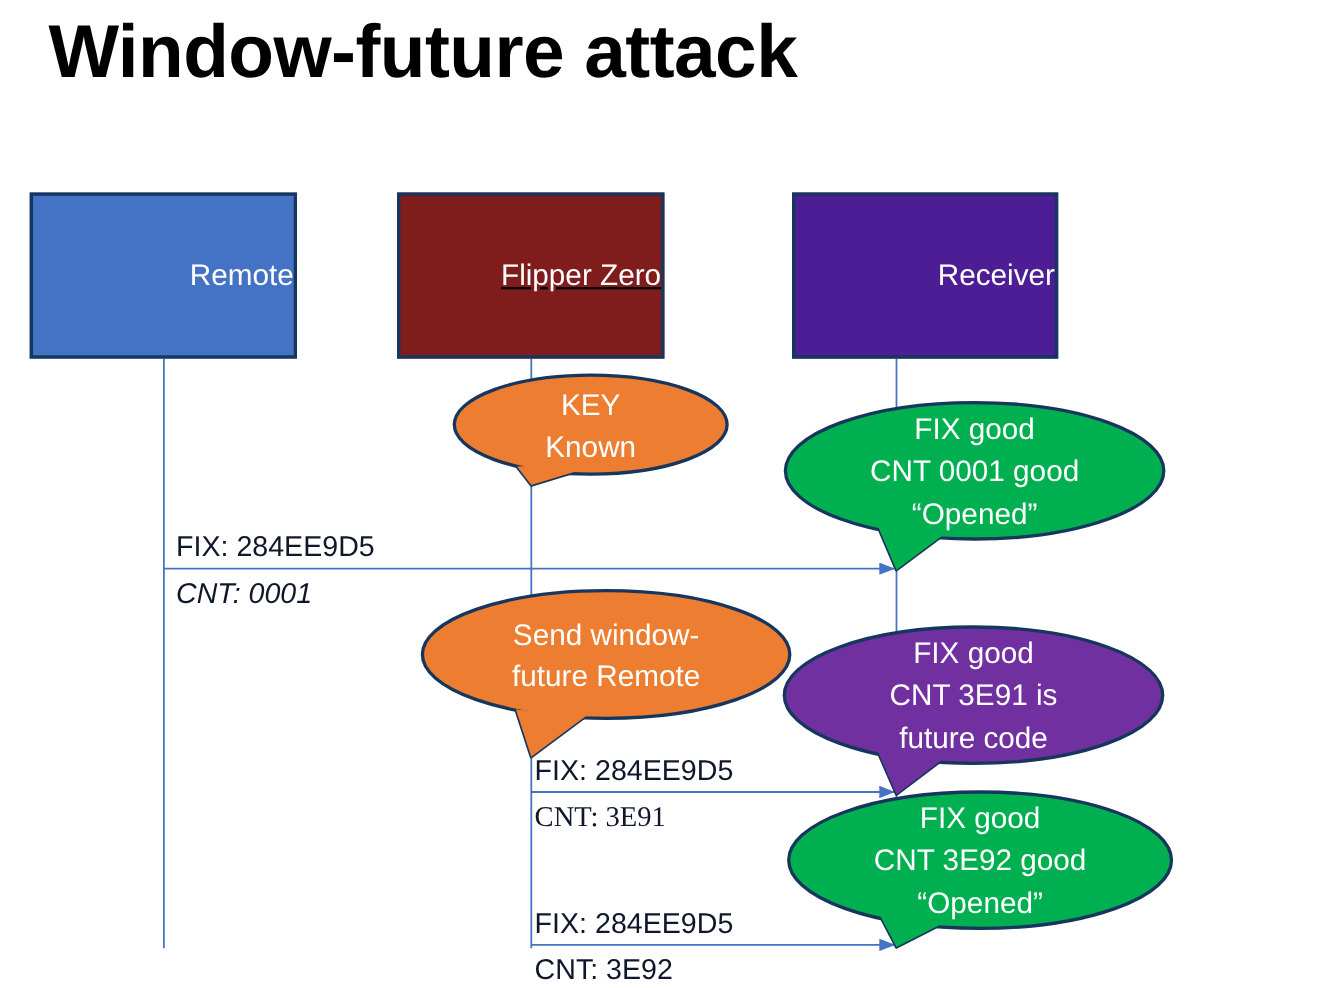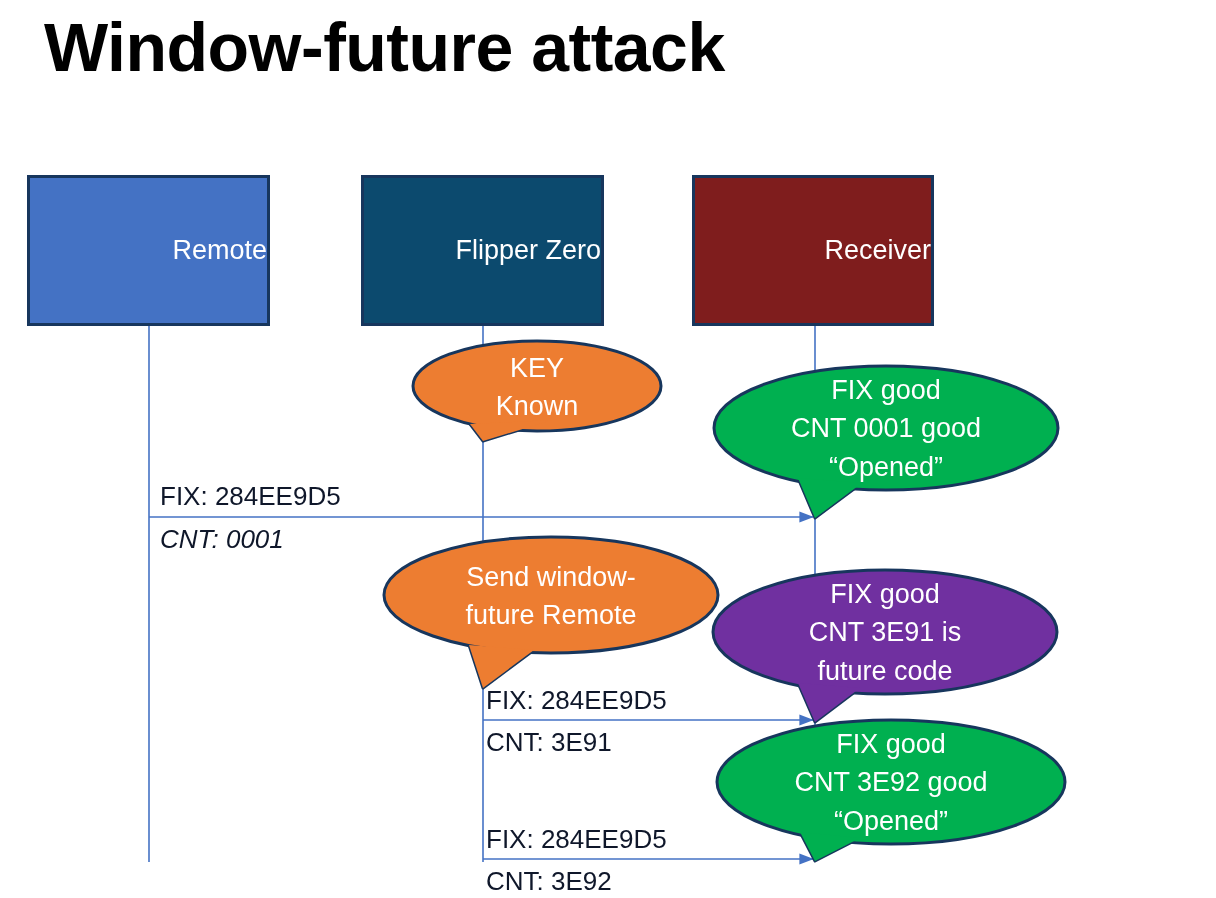--- a/index.html
+++ b/index.html
@@ -129,24 +129,24 @@
           <ellipse cx="891" cy="782" rx="174" ry="62" fill="#00B050" stroke="#17365D" stroke-width="3"></ellipse>
           <polygon points="800,832 815,861 860,838" fill="#00B050" stroke="none"></polygon>
         </g>
       </g>
   </svg>
 
   <div id="actors-layer">
     <div class="actor-box" style="left:27px; top:175px; width:243px; height:151px; background:#4472C4;">
       <span class="actor-label">Remote</span>
     </div>
-    <div class="actor-box" style="left:361px; top:175px; width:243px; height:151px; background:#0c4a6e;">
+    <div class="actor-box" style="left:361px; top:175px; width:243px; height:151px; background:#7f1d1d;text-decoration:underline;">
       <span class="actor-label">Flipper Zero</span>
     </div>
-    <div class="actor-box" style="left:692px; top:175px; width:242px; height:151px; background:#7f1d1d;">
+    <div class="actor-box" style="left:720px; top:175px; width:242px; height:151px; background:#4c1d95;">
       <span class="actor-label">Receiver</span>
     </div>
   </div>
 
   <div id="callout-text-layer">
     <div class="callout-text" style="left:413px; top:349px; width:248px;">KEY
 Known</div>
     <div class="callout-text" style="left:714px; top:371px; width:344px;">FIX good
 CNT 0001 good
 “Opened”</div>
@@ -158,19 +158,19 @@
     <div class="callout-text" style="left:717px; top:725px; width:348px;">FIX good
 CNT 3E92 good
 “Opened”</div>
   </div>
 
   <div id="message-label-layer">
     <div class="msg-label" style="left:160px; top:481px;">FIX: 284EE9D5</div>
     <div class="msg-label" style="left:160px; top:524px;font-style:italic;">CNT: 0001</div>
 
     <div class="msg-label" style="left:486px; top:685px;">FIX: 284EE9D5</div>
-    <div class="msg-label" style="left:486px; top:727px;">CNT: 3E91</div>
+    <div class="msg-label" style="left:486px; top:727px;font-family:Liberation Serif, serif;">CNT: 3E91</div>
 
     <div class="msg-label" style="left:486px; top:824px;">FIX: 284EE9D5</div>
     <div class="msg-label" style="left:486px; top:866px;">CNT: 3E92</div>
   </div>
 
 </div>
 
 </body></html>

